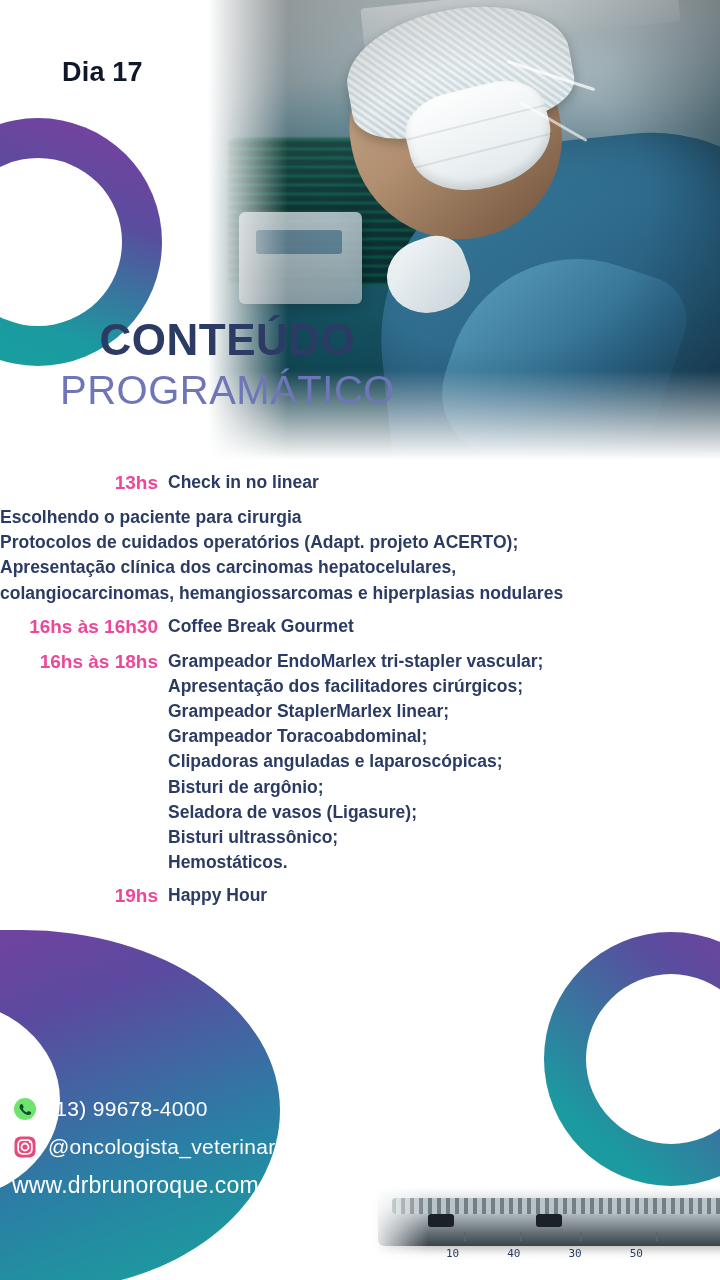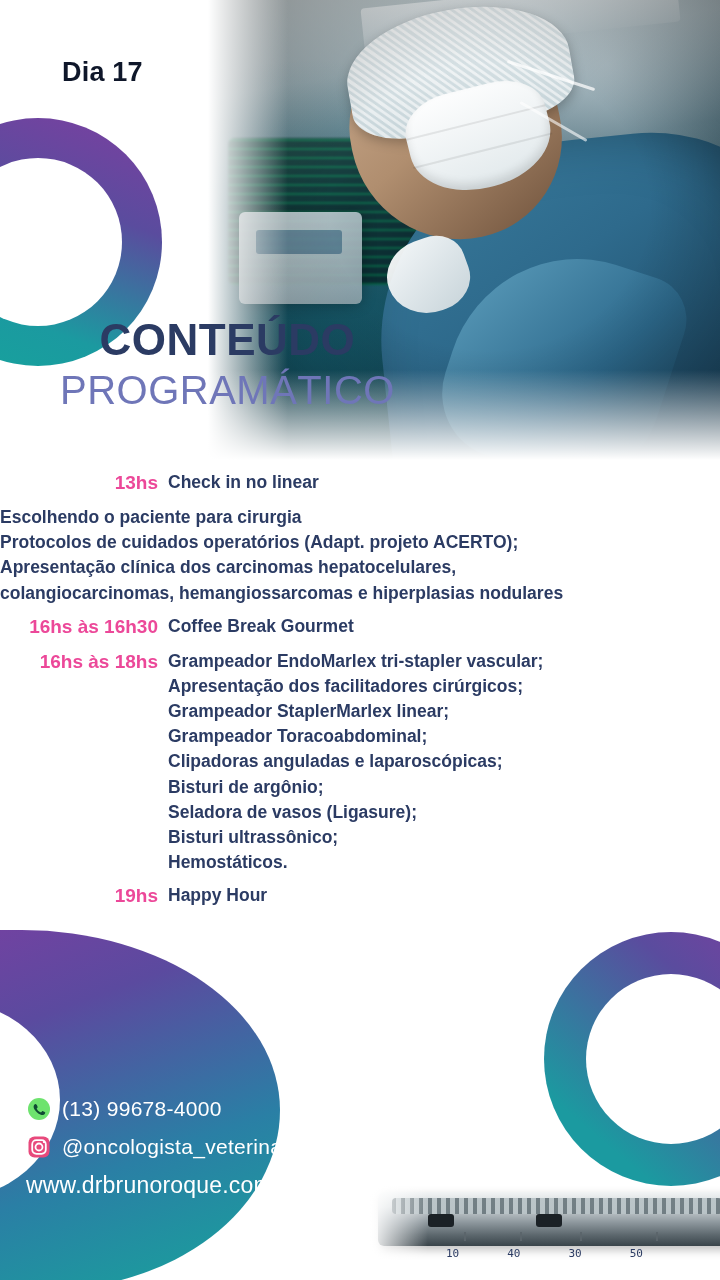--- a/index.html
+++ b/index.html
@@ -303,21 +303,21 @@
     font-size: 17.5px;
     line-height: 1.44;
     color: #2b3b63;
     font-weight: 600;
   }
   .items div { white-space: nowrap; }
 
   
   .contacts {
     position: absolute;
-    left: 26px;
+    left: 12px;
     top: 1096px;
     z-index: 7;
     color: #ffffff;
   }
   .contact-row {
     display: flex;
     align-items: center;
     margin-bottom: 13px;
     font-size: 21px;
     letter-spacing: .3px;

